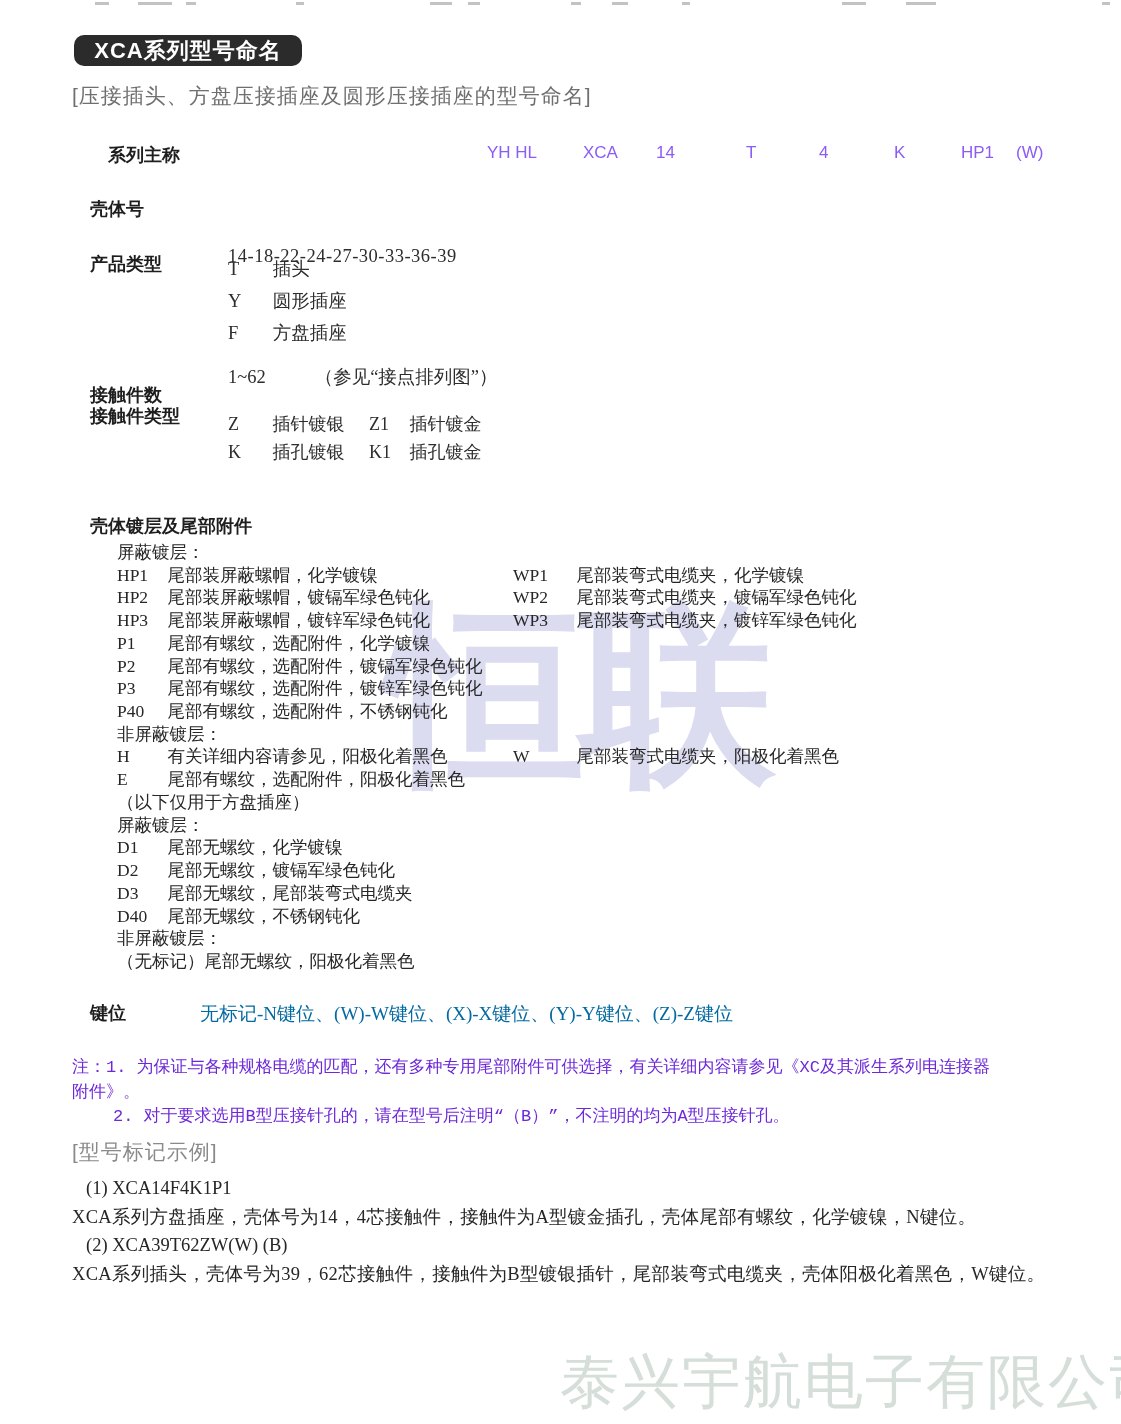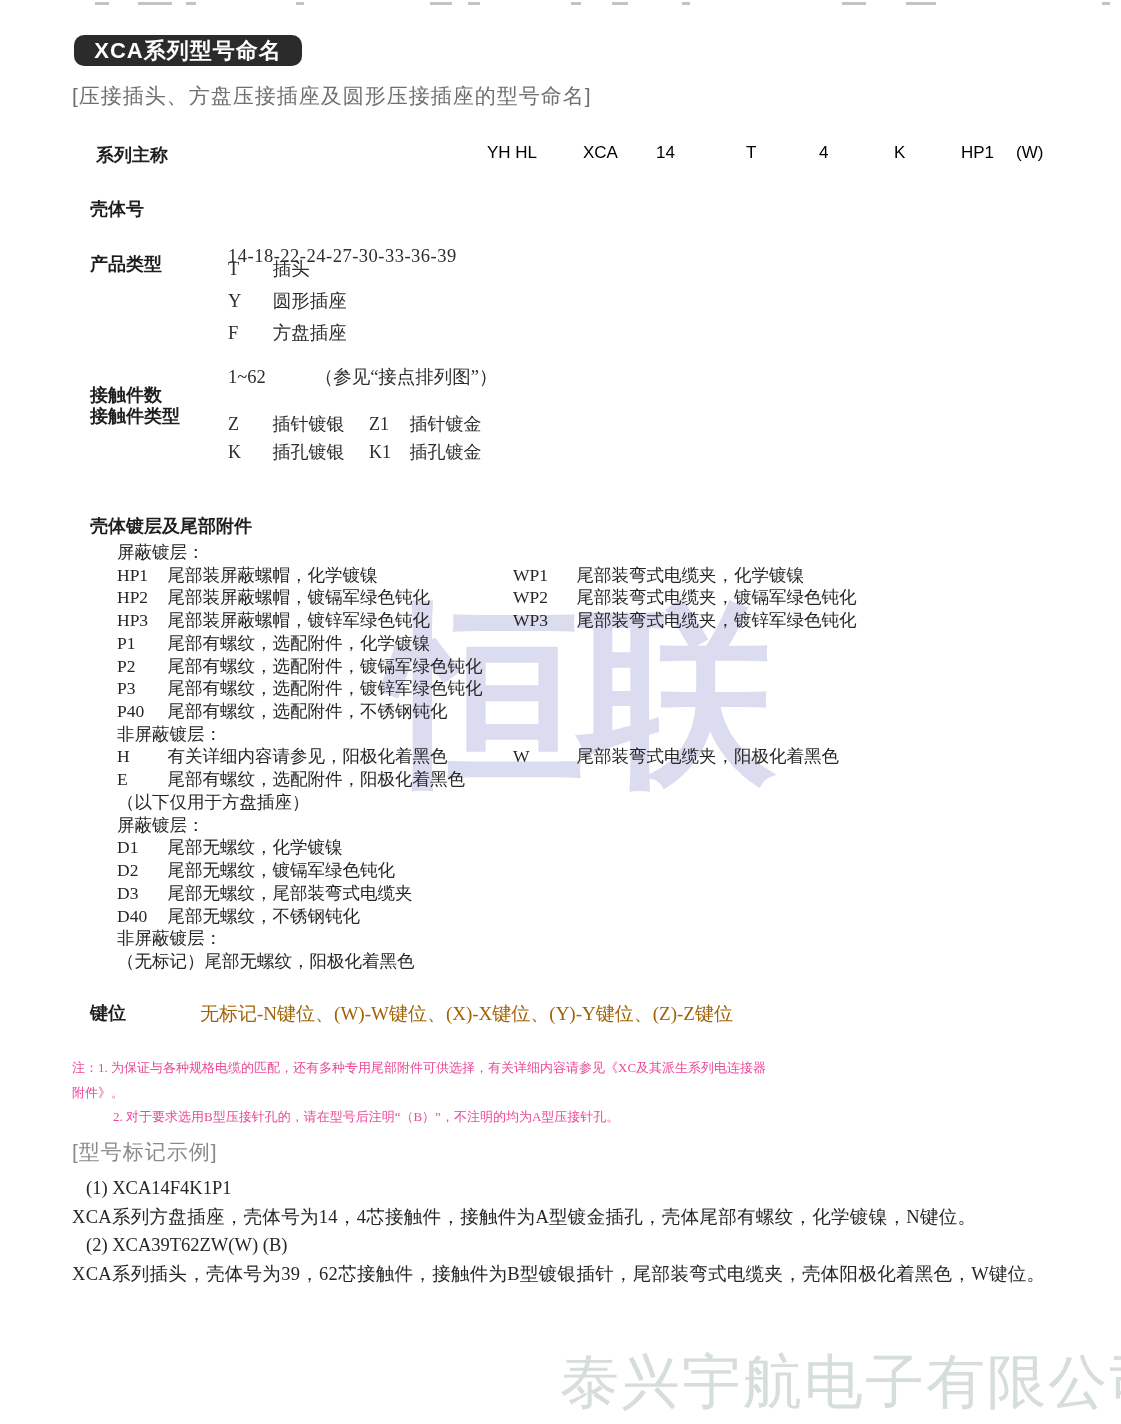--- a/index.html
+++ b/index.html
@@ -50,21 +50,21 @@
     font-family:"Liberation Sans", sans-serif; font-size:21px; color:#6f6f6f;
     letter-spacing:1px;
   }
 
   .flabel {
     position:absolute; font-family:"Liberation Sans", sans-serif;
     font-weight:bold; font-size:18px; color:#1e1e1e; white-space:nowrap;
   }
 
   .model-parts { position:absolute; left:0; top:143px; width:1121px; height:24px;
-    font-family:"Liberation Sans", sans-serif; font-size:17px; color:#000000; }
+    font-family:"Liberation Sans", sans-serif; font-size:17px; color:#8b5cf6; }
   .model-parts span { position:absolute; top:0; white-space:pre; }
   .model-parts span:nth-of-type(1){ left:487px; }
   .model-parts span:nth-of-type(2){ left:583px; }
   .model-parts span:nth-of-type(3){ left:656px; }
   .model-parts span:nth-of-type(4){ left:746px; }
   .model-parts span:nth-of-type(5){ left:819px; }
   .model-parts span:nth-of-type(6){ left:894px; }
   .model-parts span:nth-of-type(7){ left:961px; }
   .model-parts span:nth-of-type(8){ left:1016px; }
 
@@ -83,24 +83,24 @@
   .ctype-row .n1 { display:inline-block; width:92px; }
   .ctype-row .c2 { display:inline-block; width:36px; }
 
   .plating-list { position:absolute; left:117px; top:541px; width:960px; font-size:17.5px; color:#262626; }
   .plating-row { position:relative; height:22.72px; line-height:22.72px; white-space:nowrap; }
   .plating-row .code { display:inline-block; width:46px; }
   .plating-row .right { position:absolute; left:396px; top:0; }
   .plating-row .rcode { display:inline-block; width:59px; }
   .empty { display:none; }
 
-  .key-value { position:absolute; left:200px; top:1001px; font-size:19px; color:#a16207; white-space:nowrap; }
+  .key-value { position:absolute; left:200px; top:1001px; font-size:19px; color:#0369a1; white-space:nowrap; }
 
   .notes { position:absolute; left:72px; top:1056px; width:1010px;
-    font-family:Liberation Serif, serif; font-size:13px; color:#ec4899; }
+    font-family:Liberation Mono, monospace; font-size:17px; color:#6d28d9; }
   .note-line { height:24.7px; line-height:24.7px; white-space:nowrap; }
   .note-line:nth-of-type(3){ padding-left:41px; }
 
   .examples-heading { position:absolute; left:72px; top:1138px;
     font-family:"Liberation Sans", sans-serif; font-size:21px; color:#8a8a8a; letter-spacing:1px; }
   .examples { position:absolute; left:72px; top:1174px; font-size:18.5px; color:#262626; }
   .example-item .ex-code { height:28.5px; line-height:28.5px; padding-left:14px; white-space:nowrap; }
   .example-item .ex-desc { height:28.5px; line-height:28.5px; white-space:nowrap; letter-spacing:0.3px; }
 </style>
 </head>
@@ -127,21 +127,21 @@
   <div class="wm-footer">泰兴宇航电子有限公司</div>
 
   <div class="content">
 
     <div class="title-box">
       <span>XCA系列型号命名</span>
     </div>
 
     <div class="subtitle">[压接插头、方盘压接插座及圆形压接插座的型号命名]</div>
 
-    <span class="flabel" style="left:96px; top:143px;font-family:Liberation Serif, serif;">系列主称</span>
+    <span class="flabel" style="left:108px; top:143px;font-family:Liberation Serif, serif;">系列主称</span>
     <div class="model-parts">
 
     <span>YH HL</span>
         <span>XCA</span>
         <span>14</span>
         <span>T</span>
         <span>4</span>
         <span>K</span>
         <span>HP1</span>
         <span>(W)</span>

